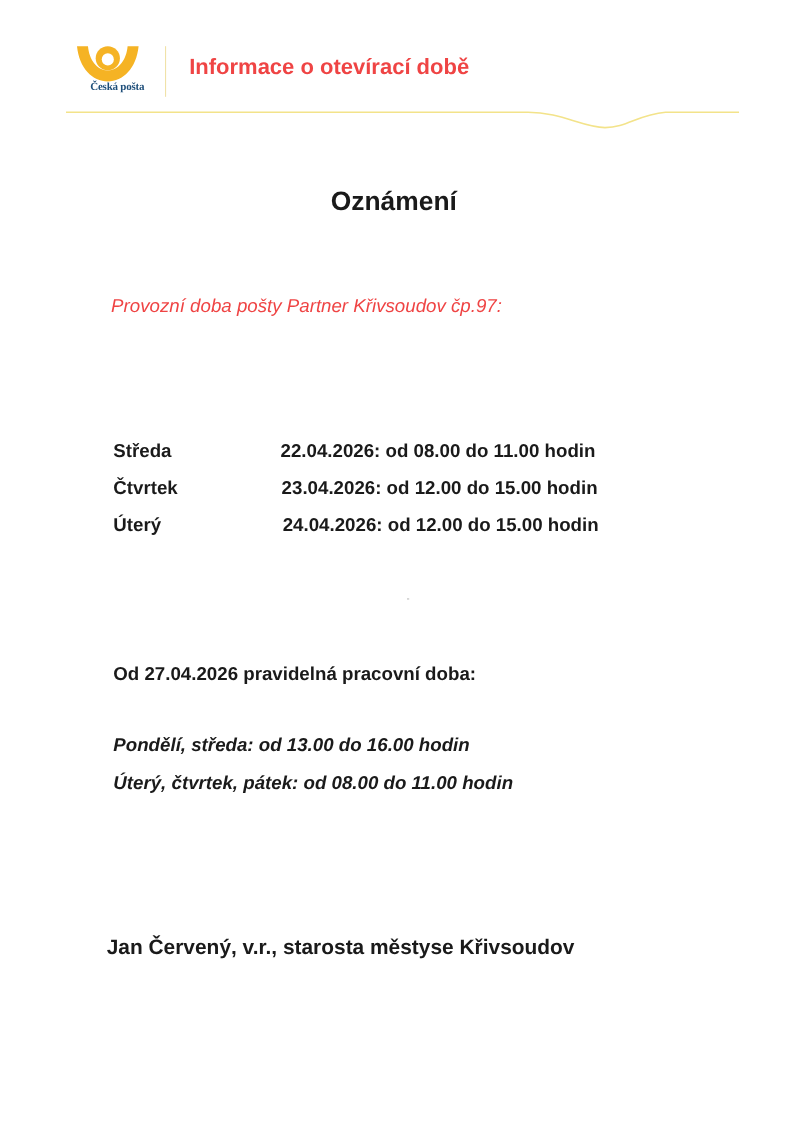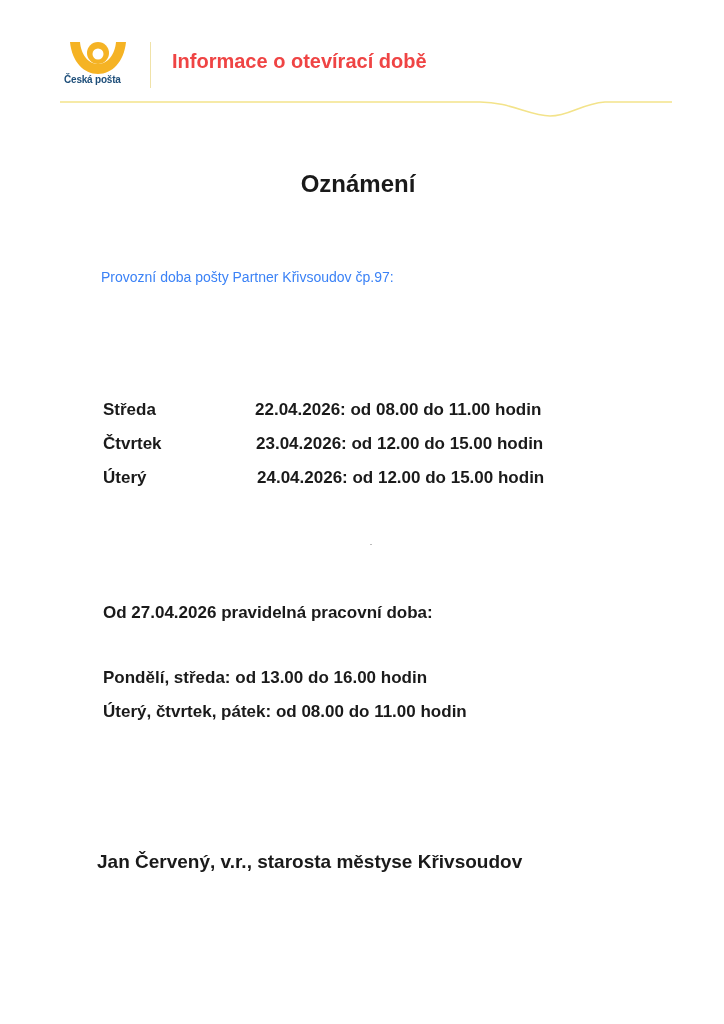--- a/index.html
+++ b/index.html
@@ -1,32 +1,32 @@
 <!DOCTYPE html>
 <html><head>
   <meta charset="utf-8">
   <style>
     html, body { margin: 0; padding: 0; }
     body {
       width: 724px; height: 1024px; background: #ffffff; position: relative; overflow: hidden;
       font-family: "Liberation Sans", sans-serif; color: #1a1a1a;
     }
     .logo { position: absolute; left: 66px; top: 40px; width: 64px; height: 50px; }
-    .logo-text { position: absolute; left: 64px; top: 74px; font-size: 10px; font-weight: bold; color: #1f4f7a; letter-spacing: -0.2px; }
+    .logo-text { position: absolute; left: 82px; top: 74px; font-size: 10px; font-weight: bold; color: #1f4f7a; letter-spacing: -0.2px; font-family: Liberation Serif, serif; }
     .vdivider { position: absolute; left: 150px; top: 42px; width: 1px; height: 46px; background: #f0e2a8; }
     .header-title { position: absolute; left: 172px; top: 50px; font-size: 20px; font-weight: bold; color: #ef4444; }
     .header-rule { position: absolute; left: 60px; top: 94px; width: 612px; height: 30px; }
     .title { position: absolute; left: 0; width: 684px; top: 170px; text-align: center; font-size: 24px; font-weight: bold; color: #1a1a1a; margin-left: 16px; }
-    .intro { position: absolute; left: 101px; top: 269px; font-size: 14px; color: #3b82f6; }
+    .intro { position: absolute; left: 101px; top: 269px; font-size: 17px; color: #ef4444; font-style: italic; }
     .sched { position: absolute; left: 103px; top: 400px; font-size: 17px; font-weight: bold; }
     .sched-row { position: relative; height: 34px; }
     .sched-day { position: absolute; left: 0; top: 0; }
     .sched-time { position: absolute; top: 0; white-space: nowrap; margin-left: 48px; }
     .regular-heading { position: absolute; left: 103px; top: 603px; font-size: 17px; font-weight: bold; text-align: center; }
-    .regular { position: absolute; left: 103px; top: 668px; font-size: 17px; font-weight: bold; }
+    .regular { position: absolute; left: 103px; top: 668px; font-size: 17px; font-weight: bold; font-style: italic; }
     .regular-row { height: 34px; white-space: nowrap; }
     .signature { position: absolute; left: 97px; top: 851px; font-size: 19px; font-weight: bold; white-space: nowrap; }
     .dot { position: absolute; left: 370px; top: 544px; width: 2px; height: 1px; background: #bbb; }
   </style>
 </head>
 <body>
 
 <div>
   <svg class="logo" viewBox="0 0 64 50">
     <path d="M4 2 C6 22 18 34 32 34 C46 34 58 22 60 2 L50 2 C49 14 42 24 32 24 C22 24 15 14 14 2 Z" fill="#f5b324"></path>

